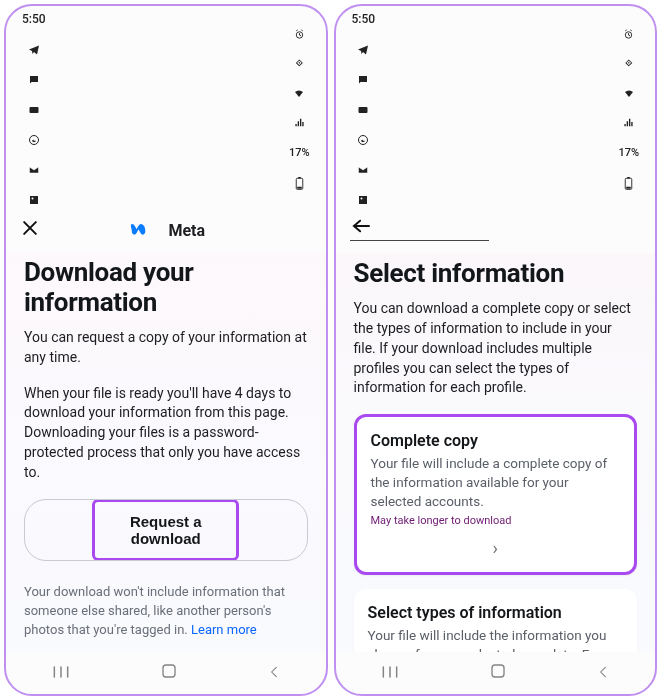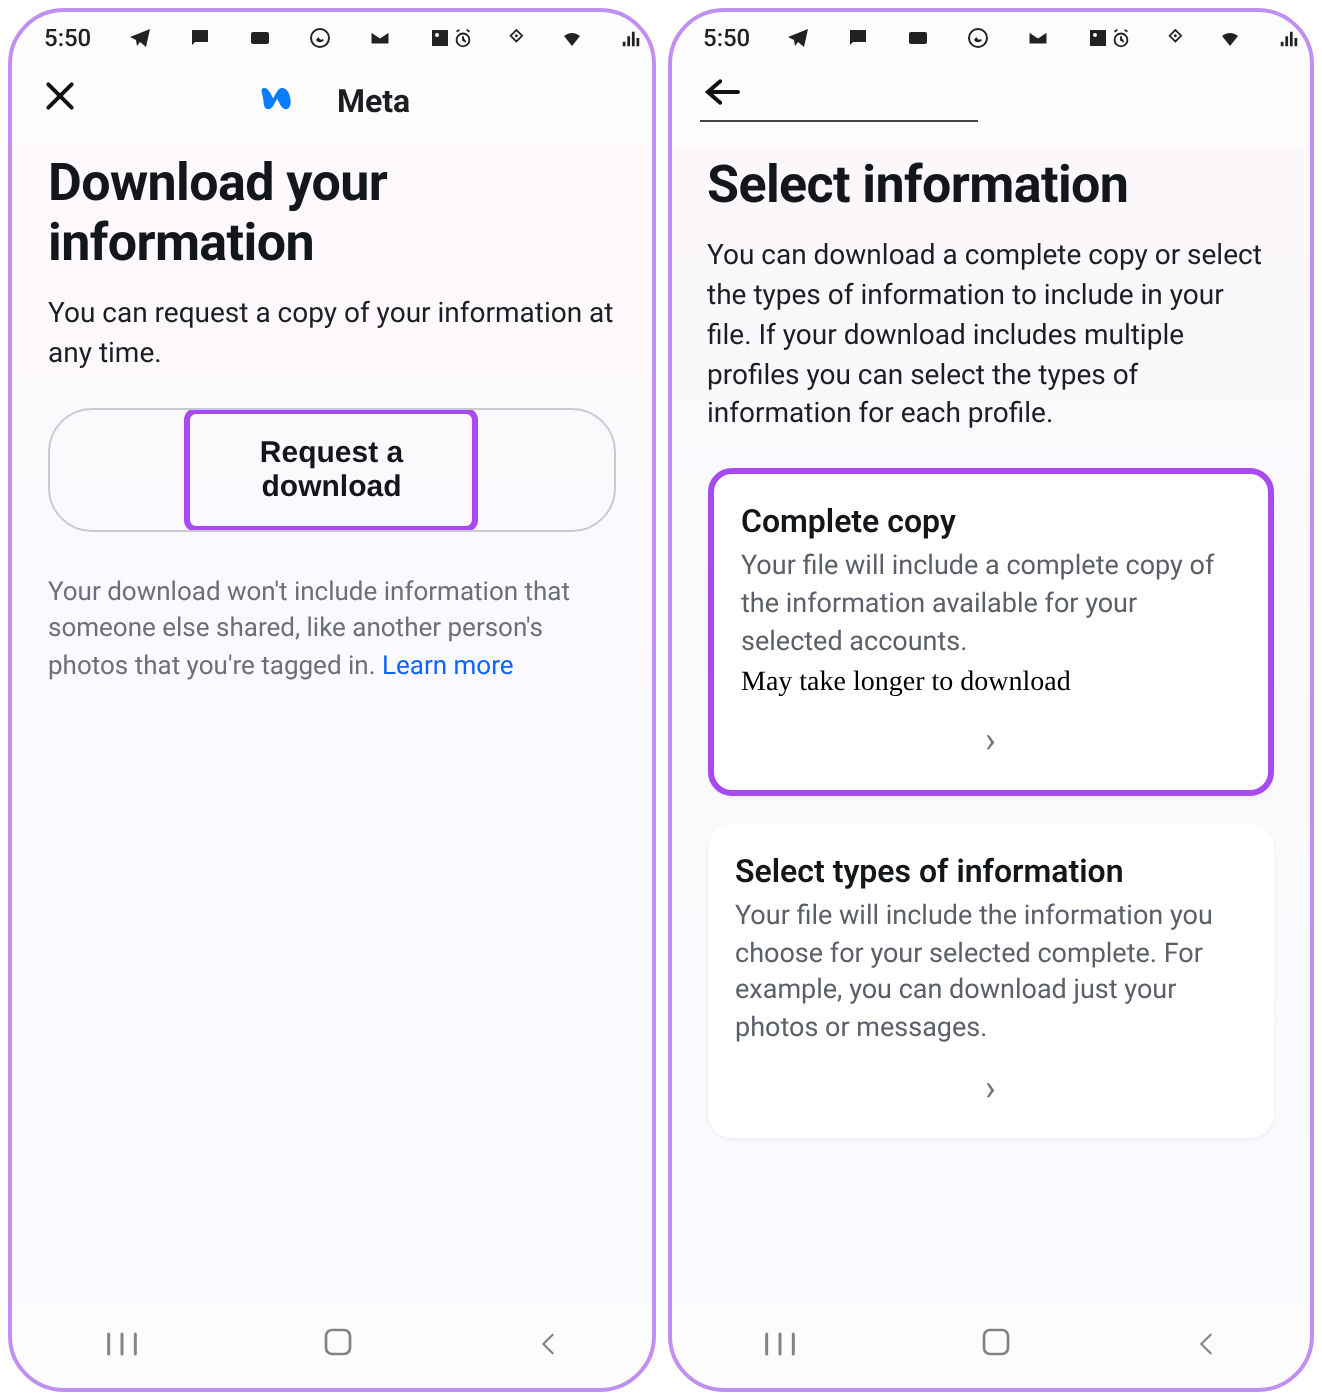--- a/index.html
+++ b/index.html
@@ -1,19 +1,19 @@
 <!DOCTYPE html>
 <html><head>
 <meta charset="utf-8">
 <style>
   * { margin:0; padding:0; box-sizing:border-box; }
   body { font-family: -apple-system, "Segoe UI", Roboto, Helvetica, Arial, sans-serif; background:#fff; display:flex; gap:6px; padding:4px; }
   .phone { width:325px; height:692px; border:2px solid #c090f0; border-radius:28px; background:#fdfcfd; overflow:hidden; display:flex; flex-direction:column; }
   .status-bar { display:flex; justify-content:space-between; align-items:center; padding:6px 16px 2px 16px; font-size:12px; font-weight:500; color:#222; }
-  .status-left, .status-right { display:flex; align-items:center; gap:18px; }
+  .status-left, .status-right { display:flex; align-items:center; gap:18px;flex-direction:column; }
   .si { display:inline-flex; font-size:11px; }
   .topbar1 { display:flex; align-items:center; padding:10px 14px; position:relative; }
   .close-wrap { width:28px; }
   .logo-wrap { position:absolute; left:50%; transform:translateX(-50%); display:flex; align-items:center; gap:20px; }
   .meta-logo svg { display:block; }
   .meta-text { font-size:16px; font-weight:700; color:#1c1e21; }
   .content { flex:1; padding:0 18px 8px 18px; overflow:hidden; background:linear-gradient(180deg,#fdf8fb 0%,#fbf9fd 35%,#f9fafe 100%); }
   .h1 { font-size:26px; line-height:1.15; font-weight:700; color:#14171a; margin:6px 0 10px 0; letter-spacing:-0.3px; }
   .p { font-size:14px; line-height:1.42; color:#1c1e21; margin-bottom:16px; }
   .btn-outline { display:block; width:100%; padding:12px 0; text-align:center; border:1.2px solid #8a8f98; border-radius:22px; font-size:15px; font-weight:600; color:#14171a; background:transparent; }
@@ -24,21 +24,21 @@
   .foot { font-size:13px; line-height:1.45; color:#6a6f79; }
   .link { color:#0a66ff; }
   
   .topbar2 { padding:10px 14px 6px 14px; }
   .divider { height:1px; background:#444; width:48%; margin:2px 0 6px 0; }
   .card { background:#fff; border-radius:12px; padding:14px 14px; margin-bottom:14px; display:flex; align-items:center; gap:10px; box-shadow:0 1px 2px rgba(0,0,0,.05);flex-direction:column; }
   .card.hl { border:3px solid #a94af0; }
   .card-body { flex:1; }
   .card-title { font-size:16px; font-weight:600; color:#14171a; margin-bottom:4px; }
   .card-sub { font-size:13.5px; line-height:1.38; color:#5a5f68; }
-  .card-note { font-size:14px; color:#000000; margin-top:4px;font-family:Liberation Serif, serif; }
+  .card-note { font-size:11px; color:#701a75; margin-top:4px; }
   .chev { font-size:18px; color:#777; }
   .navbar { height:42px; display:flex; justify-content:space-around; align-items:center; border-top:0; }
   .nav-svg { opacity:.65; }
 </style>
 </head>
 <body>
 
 <div class="phone">
   <div class="status-bar">
     <div class="status-left">
@@ -117,20 +117,21 @@
             <path fill="#0a7cff" d="M11 2c4 0 7 7 9 11 2-4 5-11 9-11 6 0 9 8 9 14 0 5-2 8-5 8-4 0-6-5-9-11-3 6-5 11-9 11-3 0-5-3-5-8C10 10 5 2 11 2z" transform="scale(.9)"></path>
           </svg>
       </span>
       <span class="meta-text">Meta</span>
     </span>
   </div>
 
   <div class="content">
     <h1 class="h1">Download your information</h1>
     <p class="p">You can request a copy of your information at any time.</p>
+    <p class="p">When your file is ready you'll have 4 days to download your information from this page. Downloading your files is a password-protected process that only you have access to.</p>
 
     <div class="btn-row" style="margin:4px 0 22px 0;">
       <div class="btn-outline-bg"></div>
       <div class="hl-btn">
         <button class="btn-outline">Request a download</button>
       </div>
     </div>
 
     <p class="foot">
       <span>Your download won't include information that someone else shared, like another person's photos that you're tagged in. </span><span class="link">Learn more</span>

